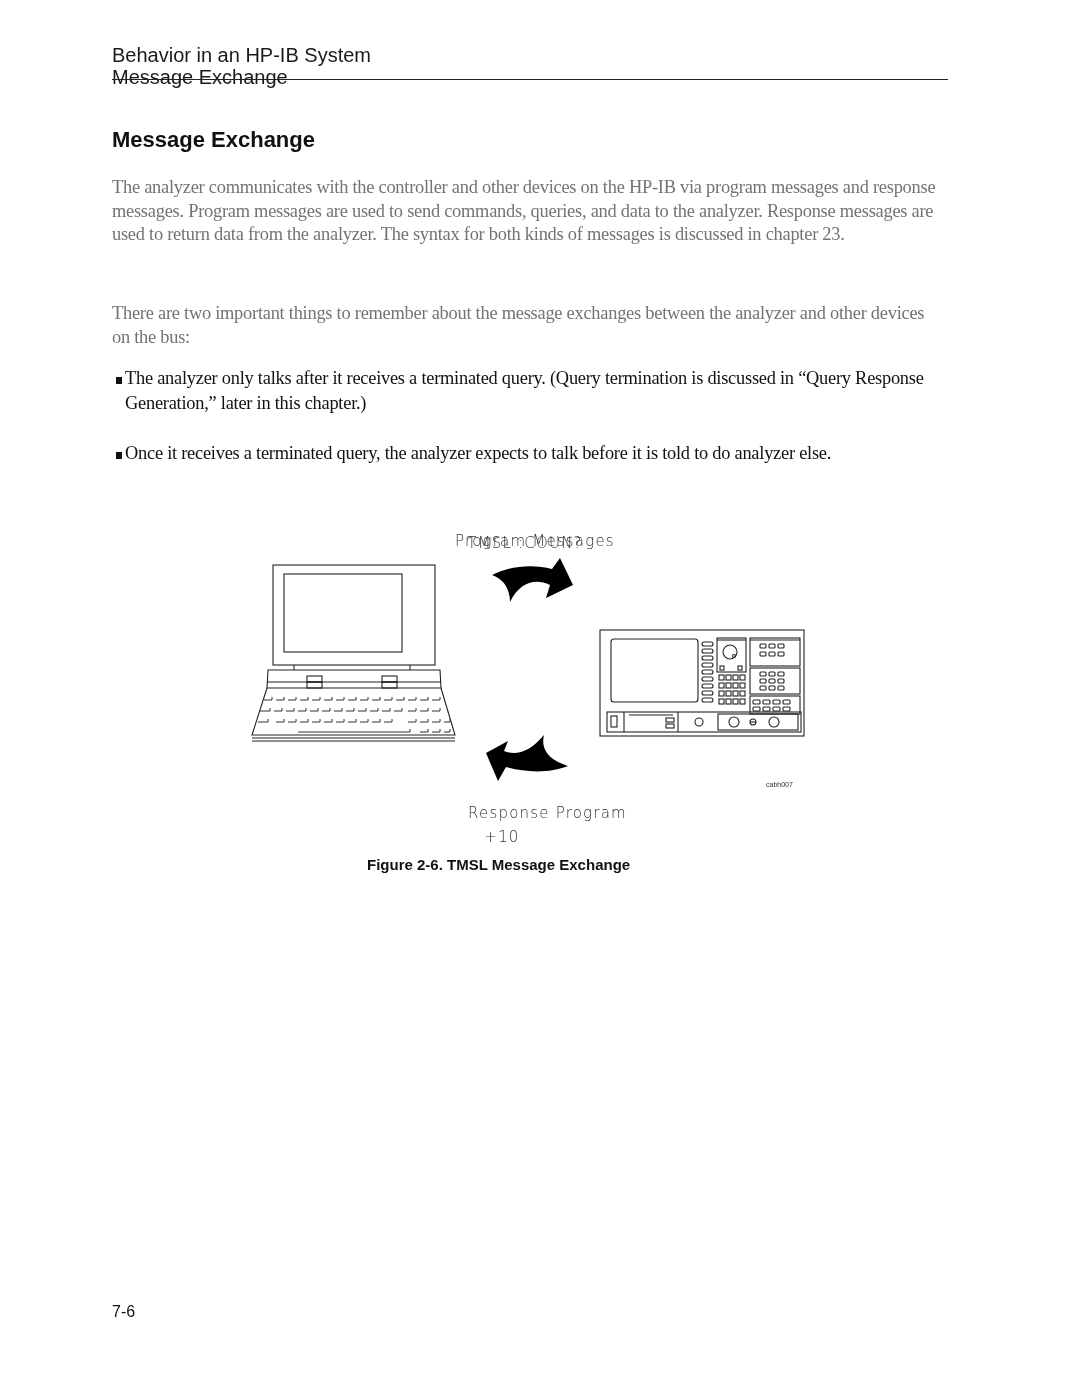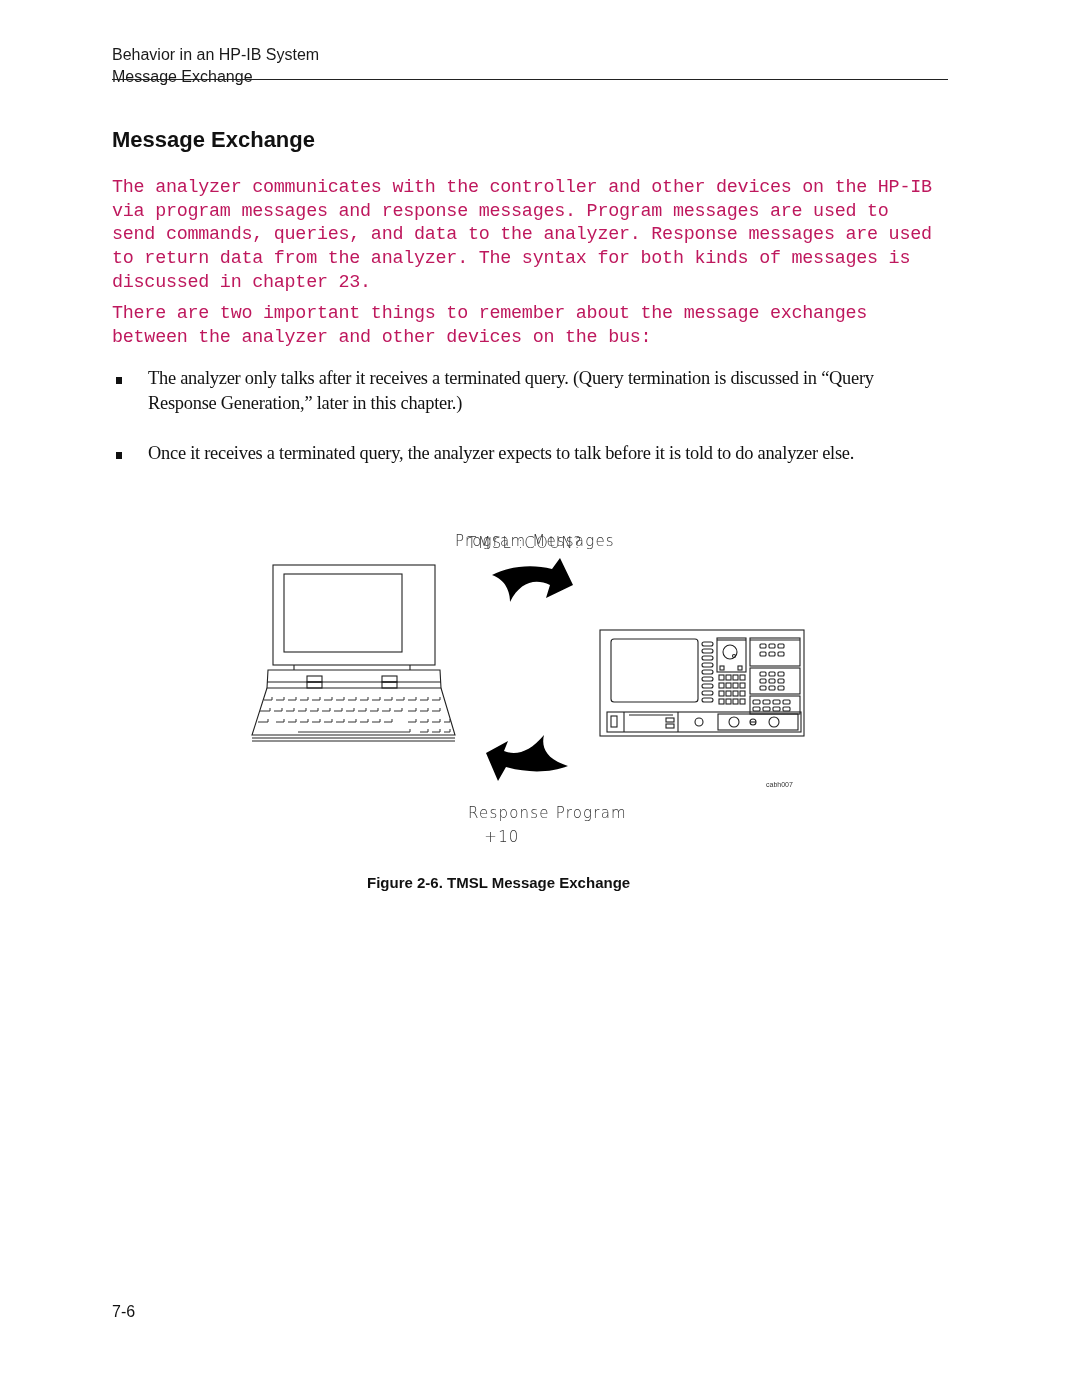--- a/index.html
+++ b/index.html
@@ -1,26 +1,26 @@
 <!DOCTYPE html>
 <html><head>
 <meta charset="utf-8">
 <style>
   html, body { margin: 0; padding: 0; background: #ffffff; }
   body { width: 1080px; height: 1397px; position: relative; overflow: hidden; color: #111; }
   .abs { position: absolute; }
-  .running-head { left: 112px; top: 44px; font-family: "Liberation Sans", sans-serif; font-size: 16px; line-height: 22px; color: #1a1a1a; }
+  .running-head { left: 112px; top: 44px; font-family: "Liberation Sans", sans-serif; font-size: 20px; line-height: 22px; color: #1a1a1a; }
   .rule { left: 112px; top: 79px; width: 836px; height: 0; border-top: 1.3px solid #222; }
   .h1 { left: 112px; top: 127px; font-family: "Liberation Sans", sans-serif; font-weight: bold; font-size: 22px; color: #111; margin: 0; }
-  .para { left: 112px; width: 830px; font-family: Liberation Mono, monospace; font-size: 18.4px; line-height: 23.7px; color: #be185d; letter-spacing: -0.25px; margin: 0; }
+  .para { left: 112px; width: 830px; font-family: Liberation Serif, serif; font-size: 18.4px; line-height: 23.7px; color: #737373; letter-spacing: -0.25px; margin: 0; }
   .bullet-row { left: 112px; width: 830px; font-family: "Liberation Serif", serif; font-size: 18.4px; line-height: 25px; letter-spacing: -0.25px; }
   .bullet-mark { position: absolute; left: 4px; top: 11px; width: 6px; height: 7px; background: #111; }
-  .bullet-text { margin-left: 36px; display: block; }
+  .bullet-text { margin-left: 13px; display: block; }
   .fig-label { font-family: "DejaVu Sans", sans-serif; font-size: 15px; color: #333; letter-spacing: 1.2px; font-weight: 200; text-align: center; }
-  .caption { left: 367px; top: 874px; font-family: "Liberation Sans", sans-serif; font-weight: bold; font-size: 15px; color: #111; }
+  .caption { left: 367px; top: 856px; font-family: "Liberation Sans", sans-serif; font-weight: bold; font-size: 15px; color: #111; }
   .fig-code { left: 766px; top: 781px; font-family: "Liberation Sans", sans-serif; font-size: 7px; color: #333; }
   .page-num { left: 112px; top: 1303px; font-family: "Liberation Sans", sans-serif; font-size: 16px; color: #111; }
   svg .ln { fill: none; stroke: #222; stroke-width: 1.1; }
 </style>
 </head>
 <body>
 
 <div class="abs running-head">
   <div>Behavior in an HP-IB System</div>
   <div>Message Exchange</div>

